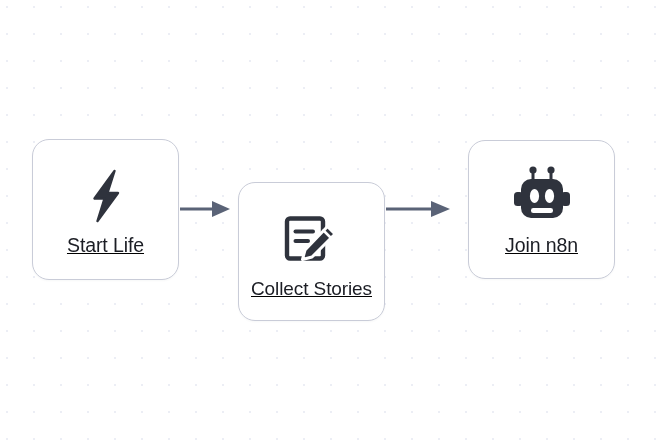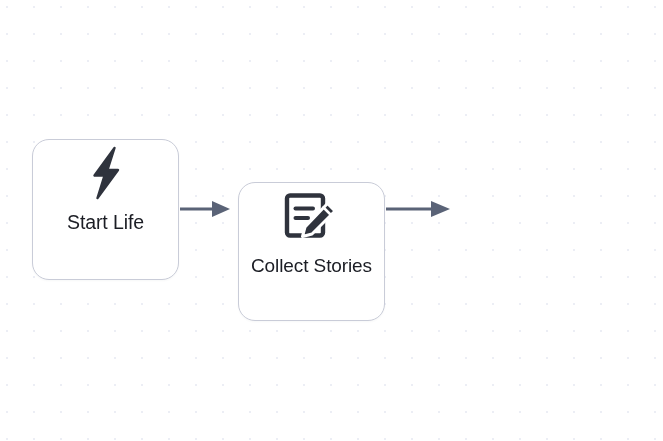--- a/index.html
+++ b/index.html
@@ -38,21 +38,23 @@
   
   .node {
     position: absolute;
     box-sizing: border-box;
     background: #ffffff;
     border: 1.6px solid #c9ccd8;
     border-radius: 17px;
     display: flex;
     flex-direction: column;
     align-items: center;
+    justify-content: center;
     box-shadow: 0 1px 2px rgba(60, 66, 87, 0.04);
+    text-decoration: underline;
   }
 
   .node-icon {
     display: flex;
     align-items: center;
     justify-content: center;
     height: 62px;
     margin-top: 2px;
   }
 
@@ -106,14 +108,36 @@
         <line x1="12.5" y1="31" x2="25" y2="31" stroke="#2f333d" stroke-width="4" stroke-linecap="round"></line>
 
         <path d="M44.5 16.5 L52 24 L29 47 L19.5 49.5 L22 40 Z" fill="#2f333d" stroke="#ffffff" stroke-width="3" stroke-linejoin="round"></path>
 
         <line x1="40.5" y1="20.5" x2="48" y2="28" stroke="#ffffff" stroke-width="2.6" stroke-linecap="round"></line>
       </svg>
     </div>
     <div class="node-label">Collect Stories</div>
   </div>
 
+  <div class="node" id="node-join">
+    <div class="node-icon">
+      <svg width="62" height="60" viewBox="0 0 62 60" aria-hidden="true">
+
+        <line x1="22" y1="14" x2="22" y2="5" stroke="#2f333d" stroke-width="3" stroke-linecap="round"></line>
+        <circle cx="22" cy="4" r="3.6" fill="#2f333d"></circle>
+        <line x1="40" y1="14" x2="40" y2="5" stroke="#2f333d" stroke-width="3" stroke-linecap="round"></line>
+        <circle cx="40" cy="4" r="3.6" fill="#2f333d"></circle>
+
+        <rect x="3" y="26" width="9" height="14" rx="3.5" fill="#2f333d"></rect>
+        <rect x="50" y="26" width="9" height="14" rx="3.5" fill="#2f333d"></rect>
+
+        <rect x="10" y="13" width="42" height="39" rx="10" fill="#2f333d"></rect>
+
+        <ellipse cx="23.5" cy="30" rx="4.6" ry="7" fill="#ffffff"></ellipse>
+        <ellipse cx="38.5" cy="30" rx="4.6" ry="7" fill="#ffffff"></ellipse>
+
+        <rect x="20" y="42" width="22" height="5" rx="2.3" fill="#ffffff"></rect>
+      </svg>
+    </div>
+    <div class="node-label">Join n8n</div>
+  </div>
 
 </div>
 
 </body></html>

